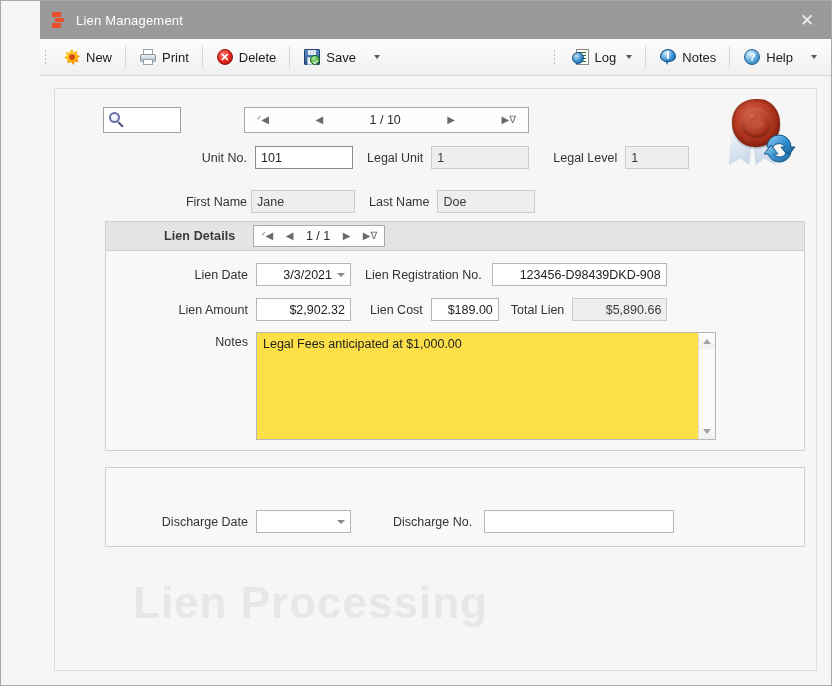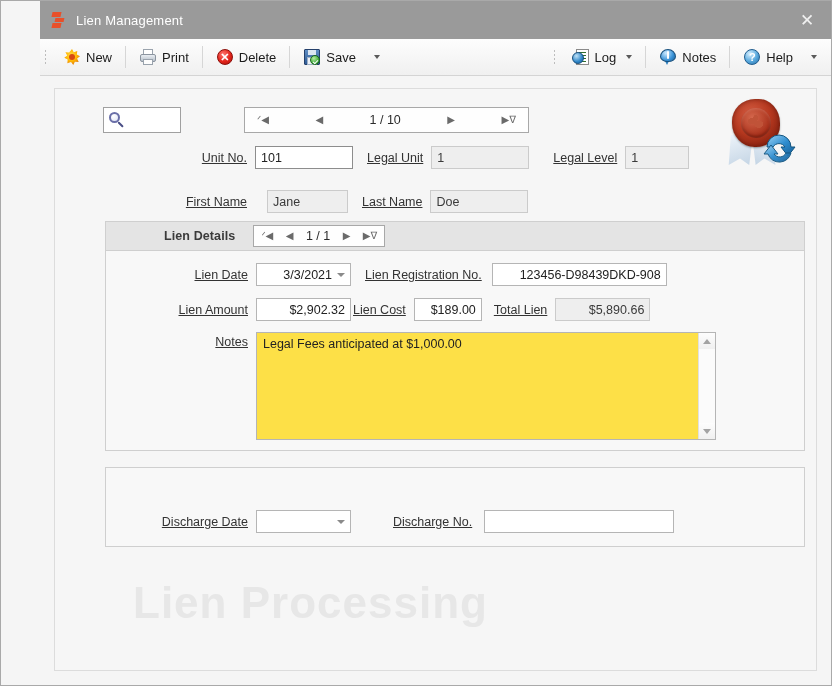--- a/index.html
+++ b/index.html
@@ -197,21 +197,21 @@
   .seal .rib-r{
     position:absolute;left:34px;top:38px;width:26px;height:30px;
     background:linear-gradient(200deg,#eef4fa,#c3d4e4);
     clip-path:polygon(0 0,82% 0,90% 100%,48% 78%,14% 100%);
   }
   .seal .arrow{
     position:absolute;left:42px;top:33px;width:38px;height:38px;
   }
 
   
-  .lbl{font-size:12.5px;color:#333;white-space:nowrap;text-decoration:underline;}
+  .lbl{font-size:12.5px;color:#333;white-space:nowrap;}
   .fld{
     box-sizing:border-box;height:23px;
     background:#fff;border:1px solid #b5b5b5;
     font-family:"Liberation Sans", sans-serif;font-size:12.5px;color:#222;
     padding:0 5px;display:flex;align-items:center;
   }
   .fld.ro{background:#eeeeee;border:1px solid #cbcbcb;color:#3a3a3a;}
   .fld.strong{border:1px solid #8d8d8d;}
   .fld.right{justify-content:flex-end;}
 
@@ -404,21 +404,21 @@
         <span class="lbl" style="width:192px;text-align:right;">Unit No.</span>
         <span class="fld strong" style="width:98px;margin-left:8px;">101</span>
         <span class="lbl" style="margin-left:14px;">Legal Unit</span>
         <span class="fld ro" style="width:98px;margin-left:8px;">1</span>
         <span class="lbl" style="margin-left:24px;">Legal Level</span>
         <span class="fld ro" style="width:64px;margin-left:8px;">1</span>
       </div>
 
       <div class="row" style="position:absolute;left:0;top:101px;">
         <span class="lbl" style="width:192px;text-align:right;">First Name</span>
-        <span class="fld ro" style="width:81px;margin-left:20px;">Jane</span>
+        <span class="fld ro" style="width:104px;margin-left:4px;">Jane</span>
         <span class="lbl" style="margin-left:14px;">Last Name</span>
         <span class="fld ro" style="width:98px;margin-left:8px;">Doe</span>
       </div>
 
       <div class="group" style="left:50px;top:132px;width:700px;height:230px;">
         <div class="group-hdr">
           <span class="group-title">Lien Details</span>
           <span class="recnav small">
             <span class="navbtn">ᐟ◀</span>
             <span class="navbtn">◀</span>
@@ -434,21 +434,21 @@
             <span>3/3/2021</span>
             <span class="arw"></span>
           </span>
           <span class="lbl" style="margin-left:14px;">Lien Registration No.</span>
           <span class="fld right" style="width:175px;margin-left:10px;">123456-D98439DKD-908</span>
         </div>
 
         <div class="row" style="position:absolute;left:0;top:76px;">
           <span class="lbl" style="width:142px;text-align:right;">Lien Amount</span>
           <span class="fld right" style="width:95px;margin-left:8px;">$2,902.32</span>
-          <span class="lbl" style="margin-left:2px;">Lien Cost</span>
+          <span class="lbl" style="margin-left:19px;">Lien Cost</span>
           <span class="fld right" style="width:68px;margin-left:8px;">$189.00</span>
           <span class="lbl" style="margin-left:12px;">Total Lien</span>
           <span class="fld ro right" style="width:95px;margin-left:8px;">$5,890.66</span>
         </div>
 
         <div style="position:absolute;left:0;top:110px;display:flex;align-items:flex-start;">
           <span class="lbl" style="width:142px;text-align:right;display:inline-block;padding-top:3px;">Notes</span>
           <span class="notes-box" style="width:460px;height:108px;margin-left:8px;display:inline-block;">
             <span class="notes-text">Legal Fees anticipated at $1,000.00</span>
             <span class="vscroll">

